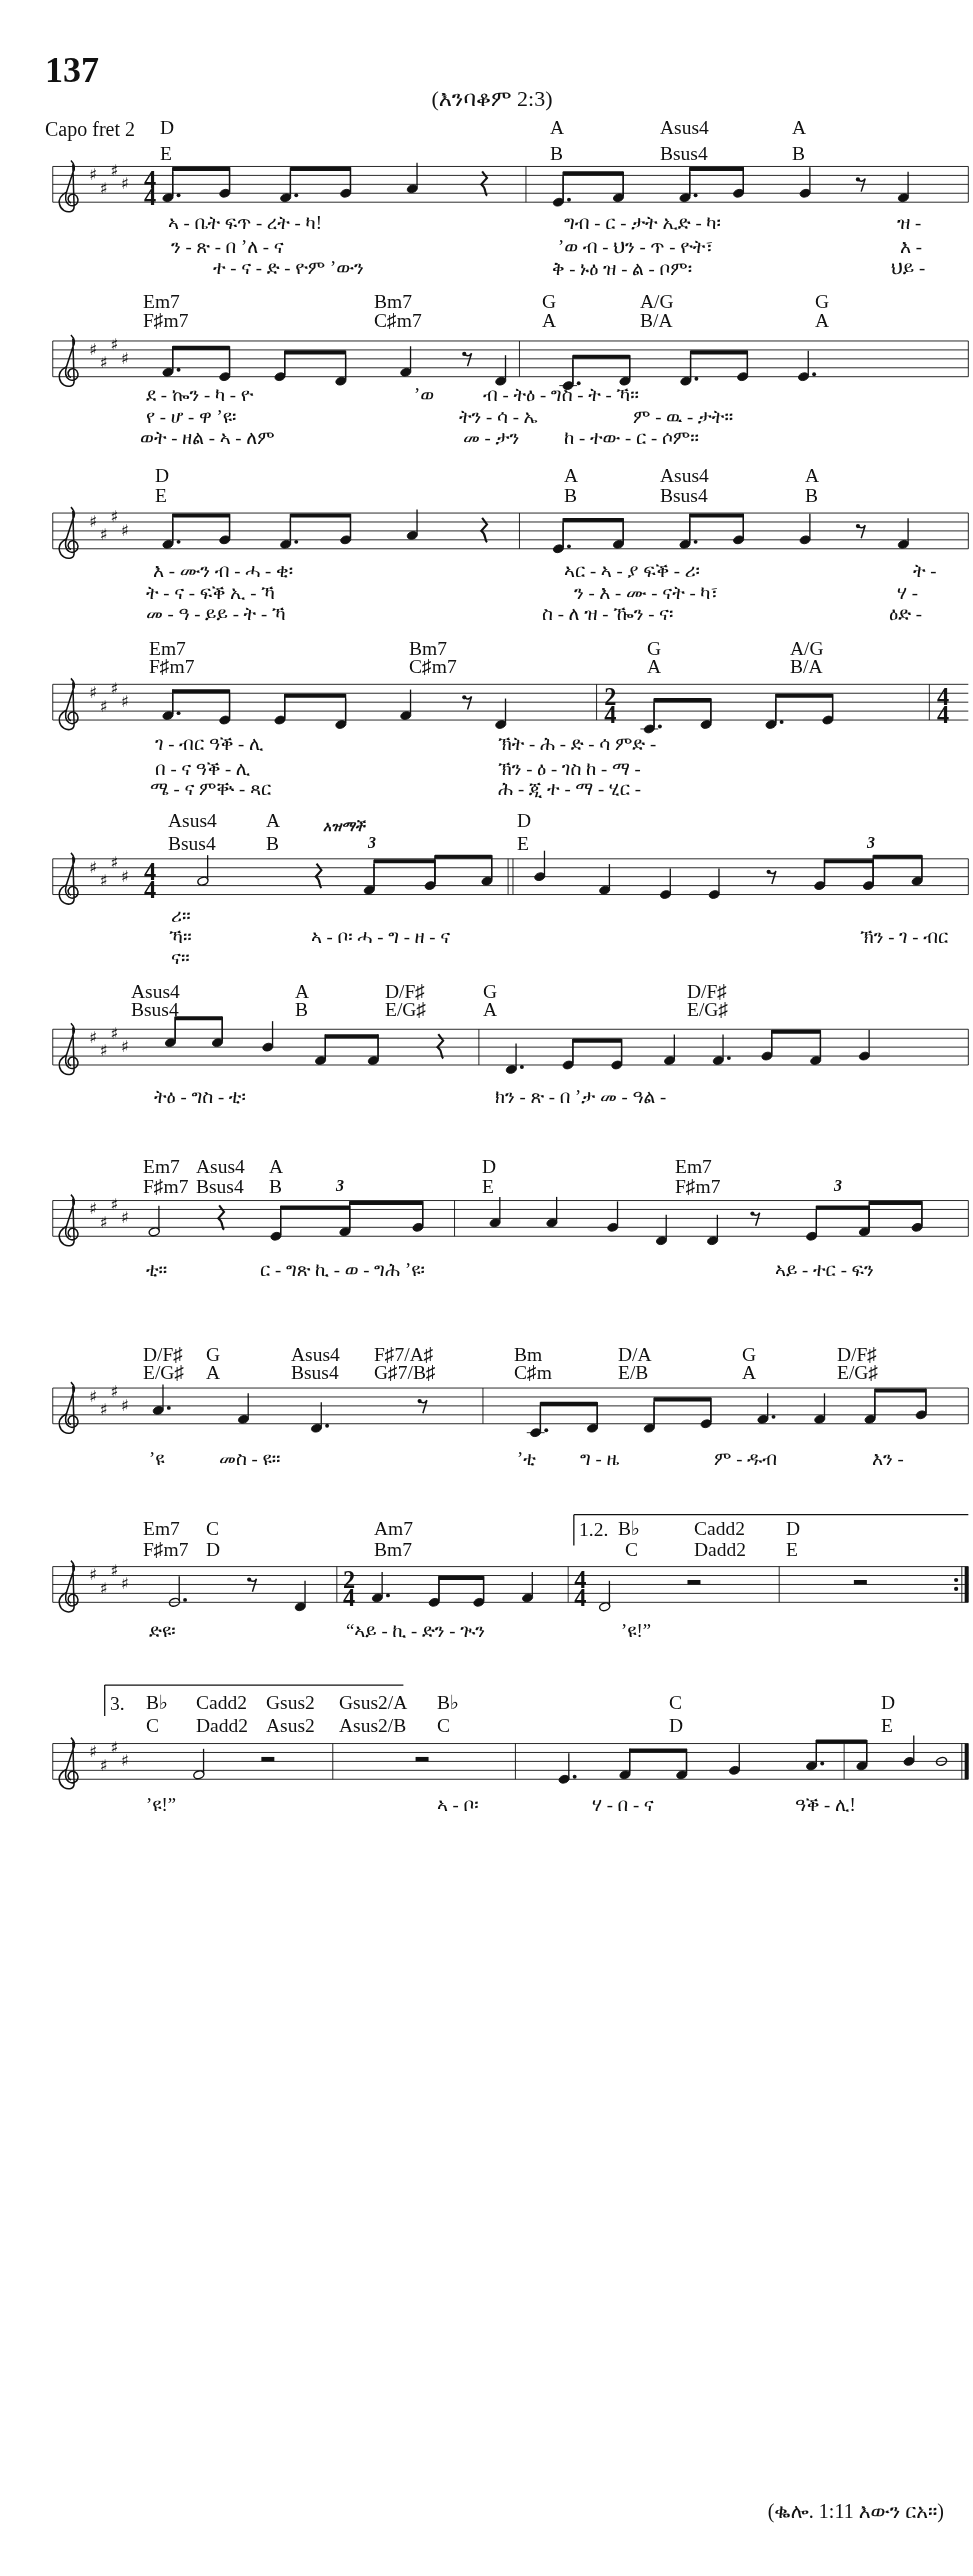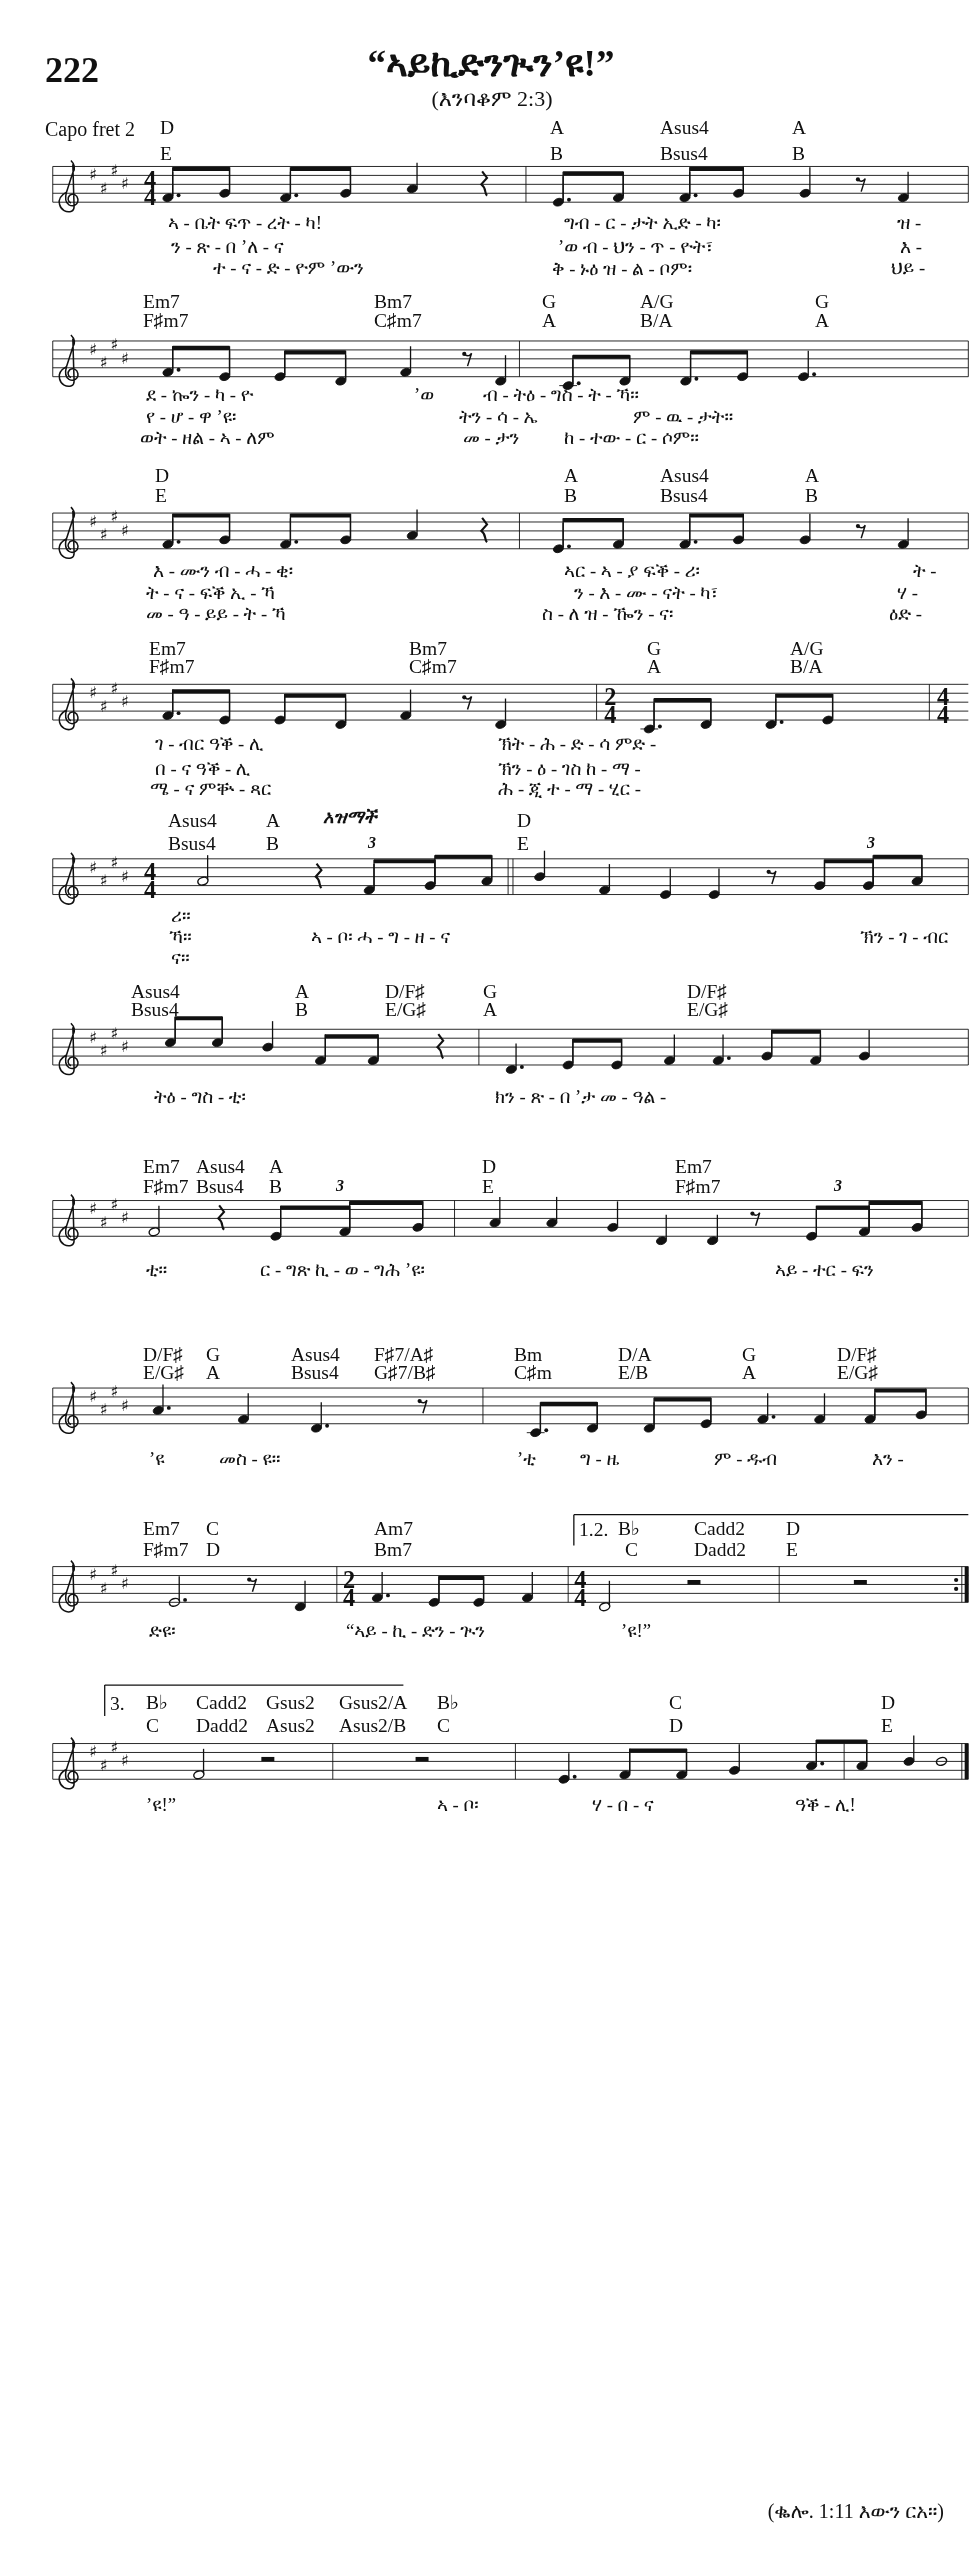--- a/index.html
+++ b/index.html
@@ -6,32 +6,31 @@
   .page{position:relative;width:974px;height:2576px;background:#fff;color:#111;
         font-family:"Liberation Serif","DejaVu Serif",serif;overflow:hidden;}
   .abs{position:absolute;white-space:pre;}
   .song-number{font-size:36px;font-weight:bold;}
   .song-title{font-size:37px;font-weight:bold;transform:translateX(-50%);}
   .song-subtitle{font-size:22px;transform:translateX(-50%);}
   .capo{font-size:20px;}
   .chord{font-size:19.5px;line-height:1;font-family:"Liberation Serif","DejaVu Sans",serif;}
   .volta-label{font-size:19.5px;font-family:"Liberation Serif","DejaVu Sans",serif;}
   .lyric{font-size:18.7px;line-height:1;font-family:"Liberation Serif","DejaVu Sans",serif;}
-  .azmach{font-size:18px;font-weight:bold;font-style:italic;font-family:"Liberation Serif","DejaVu Sans",serif;}
+  .azmach{font-size:14px;font-weight:bold;font-style:italic;font-family:"Liberation Serif","DejaVu Sans",serif;margin-top:12px;}
   .tuplet{font-size:16px;font-weight:bold;font-style:italic;}
   .footer-ref{font-size:20px;transform:translateX(-100%);font-family:"Liberation Serif","DejaVu Sans",serif;}
   svg text.ts{font-family:"Liberation Serif",serif;font-weight:bold;}
   svg text.ks{font-family:"DejaVu Sans",sans-serif;}
 </style>
 </head>
 <body>
 
 <div class="page">
-  <div class="abs song-number" style="left:45px;top:49px">222</div>
-  <div class="abs song-title" style="left:491px;top:42px">“ኣይኪድንጒን’ዩ!”</div>
+  <div class="abs song-number" style="left:45px;top:49px">137</div>
   <div class="abs song-subtitle" style="left:492px;top:86px">(እንባቆም 2:3)</div>
   <div class="abs capo" style="left:45px;top:118px">Capo fret 2</div>
 
   <svg id="notation" width="974" height="1867" style="position:absolute;left:0;top:0" viewBox="0 0 1200 2300">
       <line x1="65" y1="205" x2="1193" y2="205" stroke="#111111" stroke-width="1.1"></line>
       <line x1="65" y1="216" x2="1193" y2="216" stroke="#111111" stroke-width="1.1"></line>
       <line x1="65" y1="227" x2="1193" y2="227" stroke="#111111" stroke-width="1.1"></line>
       <line x1="65" y1="238" x2="1193" y2="238" stroke="#111111" stroke-width="1.1"></line>
       <line x1="65" y1="249" x2="1193" y2="249" stroke="#111111" stroke-width="1.1"></line>
       <line x1="65" y1="205" x2="65" y2="249" stroke="#111111" stroke-width="1.1"></line>

